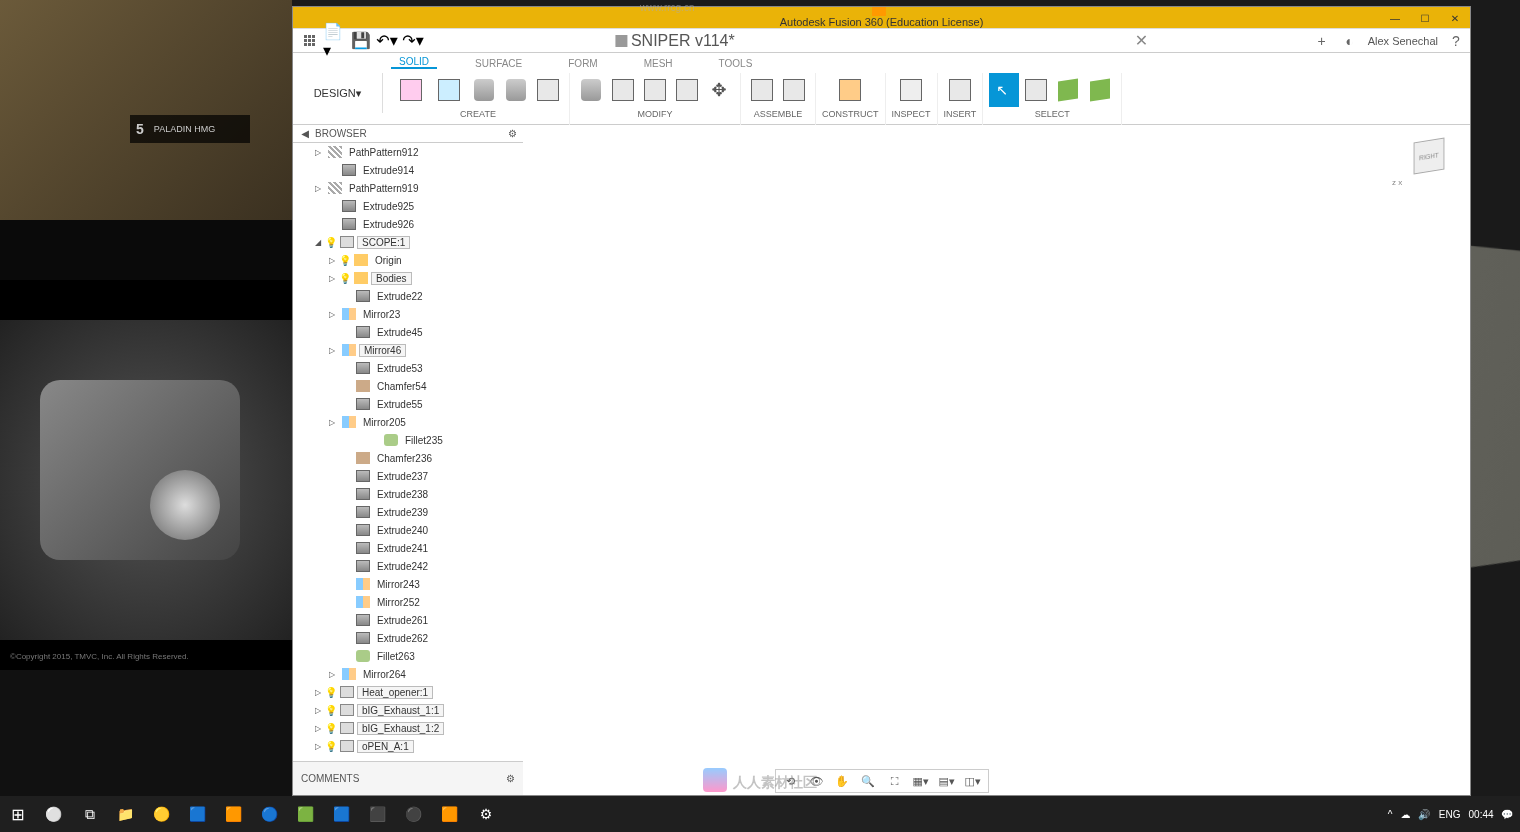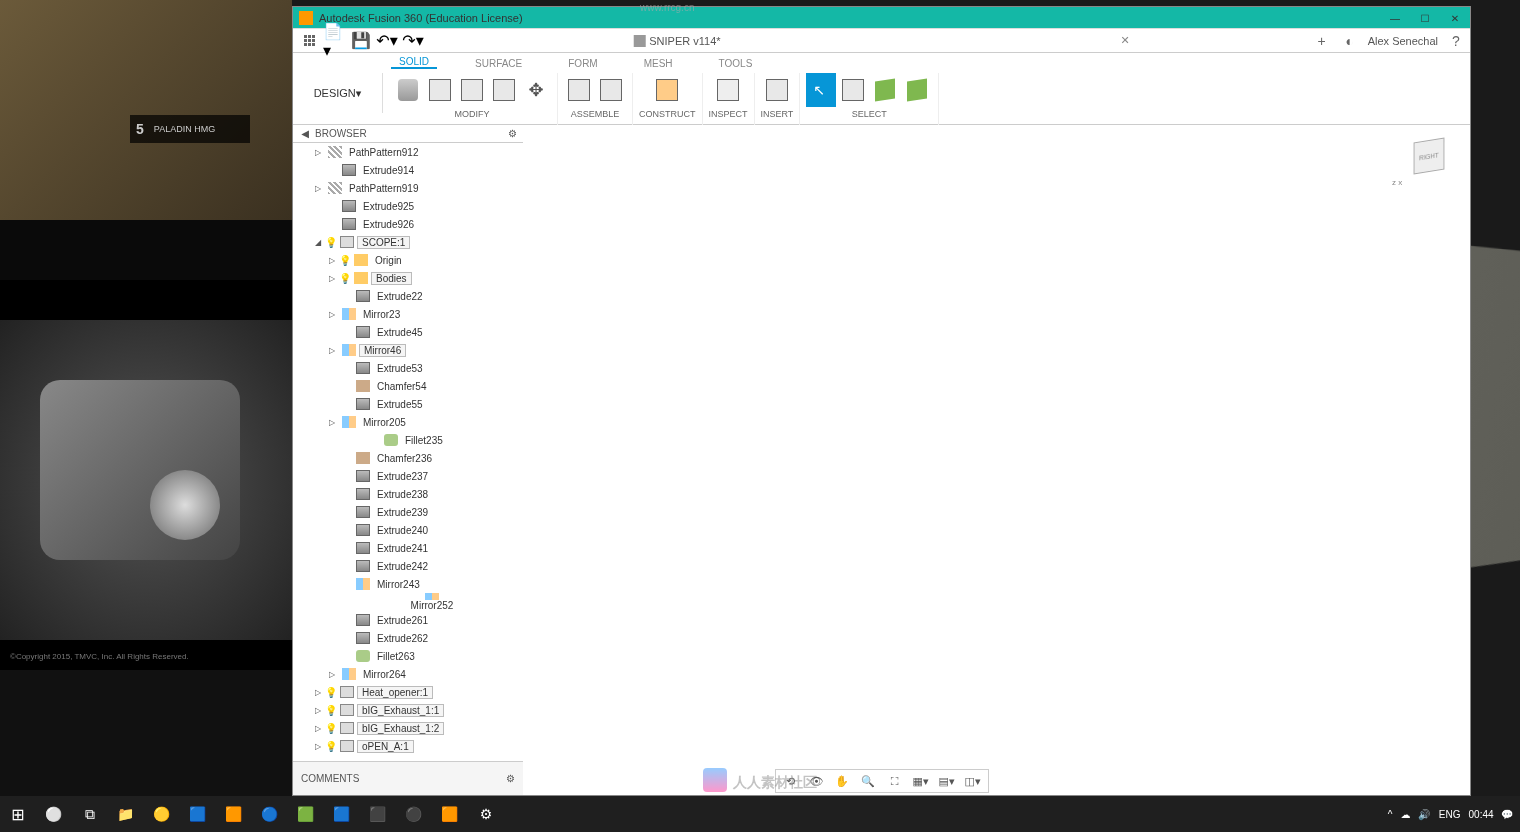--- a/index.html
+++ b/index.html
@@ -12,31 +12,31 @@
 .ref-5 { font-size: 14px; font-weight: bold; margin-right: 10px; }
 .ref-mid { position: absolute; left: 0; top: 220px; width: 292px; height: 60px; background: #0a0a0a; }
 .ref-bot { position: absolute; left: 0; top: 320px; width: 292px; height: 320px; background: radial-gradient(ellipse, #555, #222); }
 .ref-scope { position: absolute; left: 40px; top: 60px; width: 200px; height: 180px; background: linear-gradient(135deg, #888, #444); border-radius: 20px; }
 .ref-lens { position: absolute; left: 110px; top: 90px; width: 70px; height: 70px; background: radial-gradient(#ddd, #666); border-radius: 50%; }
 .ref-copy { position: absolute; left: 10px; top: 652px; color: #777; font-size: 8px; }
 .ref-black { position: absolute; left: 0; top: 670px; width: 292px; height: 126px; background: #111; }
 
 
 .fusion { position: absolute; left: 292px; top: 6px; width: 1179px; height: 790px; background: #fff; border: 1px solid #888; }
-.title-bar { height: 22px; background: #14b8a6; display: flex; align-items: center; padding: 0 6px; border-bottom: 1px solid #ddd; }
+.title-bar { height: 22px; background: #eab308; display: flex; align-items: center; padding: 0 6px; border-bottom: 1px solid #ddd; flex-direction: column; }
 .title-icon { width: 14px; height: 14px; background: #f90; margin-right: 6px; }
 .title-text { font-size: 11px; color: #333; }
 .win-ctrls { position: absolute; right: 0; top: 0; display: flex; }
 .win-btn { width: 30px; height: 22px; display: flex; align-items: center; justify-content: center; font-size: 10px; color: #333; }
 
 .qat { height: 24px; background: #fff; display: flex; align-items: center; padding: 0 4px; border-bottom: 1px solid #ccc; position: relative; }
 .qat-btn { width: 24px; height: 20px; display: flex; align-items: center; justify-content: center; margin-right: 2px; }
 .qat-grid { display: grid; grid-template-columns: repeat(3,3px); grid-template-rows: repeat(3,3px); gap: 1px; }
 .qat-grid span { background: #666; }
-.doc-tab { position: absolute; left: 50%; transform: translateX(-50%); display: flex; align-items: center; font-size: 11px; color: #555; }
+.doc-tab { position: absolute; left: 50%; transform: translateX(-50%); display: flex; align-items: center; font-size: 16px; color: #555; }
 .doc-tab-ico { width: 12px; height: 12px; background: #999; margin-right: 4px; }
 .tab-close { margin-left: 400px; color: #888; }
 .qat-right { position: absolute; right: 4px; display: flex; align-items: center; gap: 8px; }
 .user-name { font-size: 11px; color: #555; }
 .plus-btn, .status-btn { width: 20px; height: 20px; display: flex; align-items: center; justify-content: center; color: #666; font-size: 14px; }
 
 .tabs { height: 16px; display: flex; align-items: flex-end; padding-left: 98px; gap: 30px; font-size: 10px; color: #888; }
 .tab { padding: 0 8px; cursor: pointer; }
 .tab.active { color: #0696d7; border-bottom: 2px solid #0696d7; }
 
@@ -168,20 +168,40 @@
     <div class="tab">SURFACE</div>
     <div class="tab">FORM</div>
     <div class="tab">MESH</div>
     <div class="tab">TOOLS</div>
   </div>
 
   <div class="ribbon">
     <div class="workspace"><span>DESIGN</span> ▾</div>
     <div class="ribbon-group">
       <div class="ribbon-icons">
+        <div class="ribbon-btn big">
+            <div class="ico-box" style="background:#fce;"></div>
+          </div>
+        <div class="ribbon-btn big">
+            <div class="ico-box" style="background:#cef;"></div>
+          </div>
+        <div class="ribbon-btn">
+            <div class="ico-cyl"></div>
+          </div>
+        <div class="ribbon-btn">
+            <div class="ico-cyl"></div>
+          </div>
+        <div class="ribbon-btn">
+            <div class="ico-box"></div>
+          </div>
+      </div>
+      <div class="ribbon-label">CREATE</div>
+    </div>
+    <div class="ribbon-group">
+      <div class="ribbon-icons">
         <div class="ribbon-btn">
             <div class="ico-cyl"></div>
           </div>
         <div class="ribbon-btn">
             <div class="ico-box"></div>
           </div>
         <div class="ribbon-btn">
             <div class="ico-box"></div>
           </div>
         <div class="ribbon-btn">
@@ -394,21 +414,21 @@
           <div class="tree-row" style="padding-left: 48px;">
             <span class="tri"></span>
             <span class="node-ico ico-ext"></span>
             <span class="node-label ">Extrude242</span>
           </div>
           <div class="tree-row" style="padding-left: 48px;">
             <span class="tri"></span>
             <span class="node-ico ico-mir"></span>
             <span class="node-label ">Mirror243</span>
           </div>
-          <div class="tree-row" style="padding-left: 48px; flex-direction: column;">
+          <div class="tree-row" style="padding-left: 48px;">
             <span class="tri"></span>
             <span class="node-ico ico-mir"></span>
             <span class="node-label ">Mirror252</span>
           </div>
           <div class="tree-row" style="padding-left: 48px;">
             <span class="tri"></span>
             <span class="node-ico ico-ext"></span>
             <span class="node-label ">Extrude261</span>
           </div>
           <div class="tree-row" style="padding-left: 48px;">

